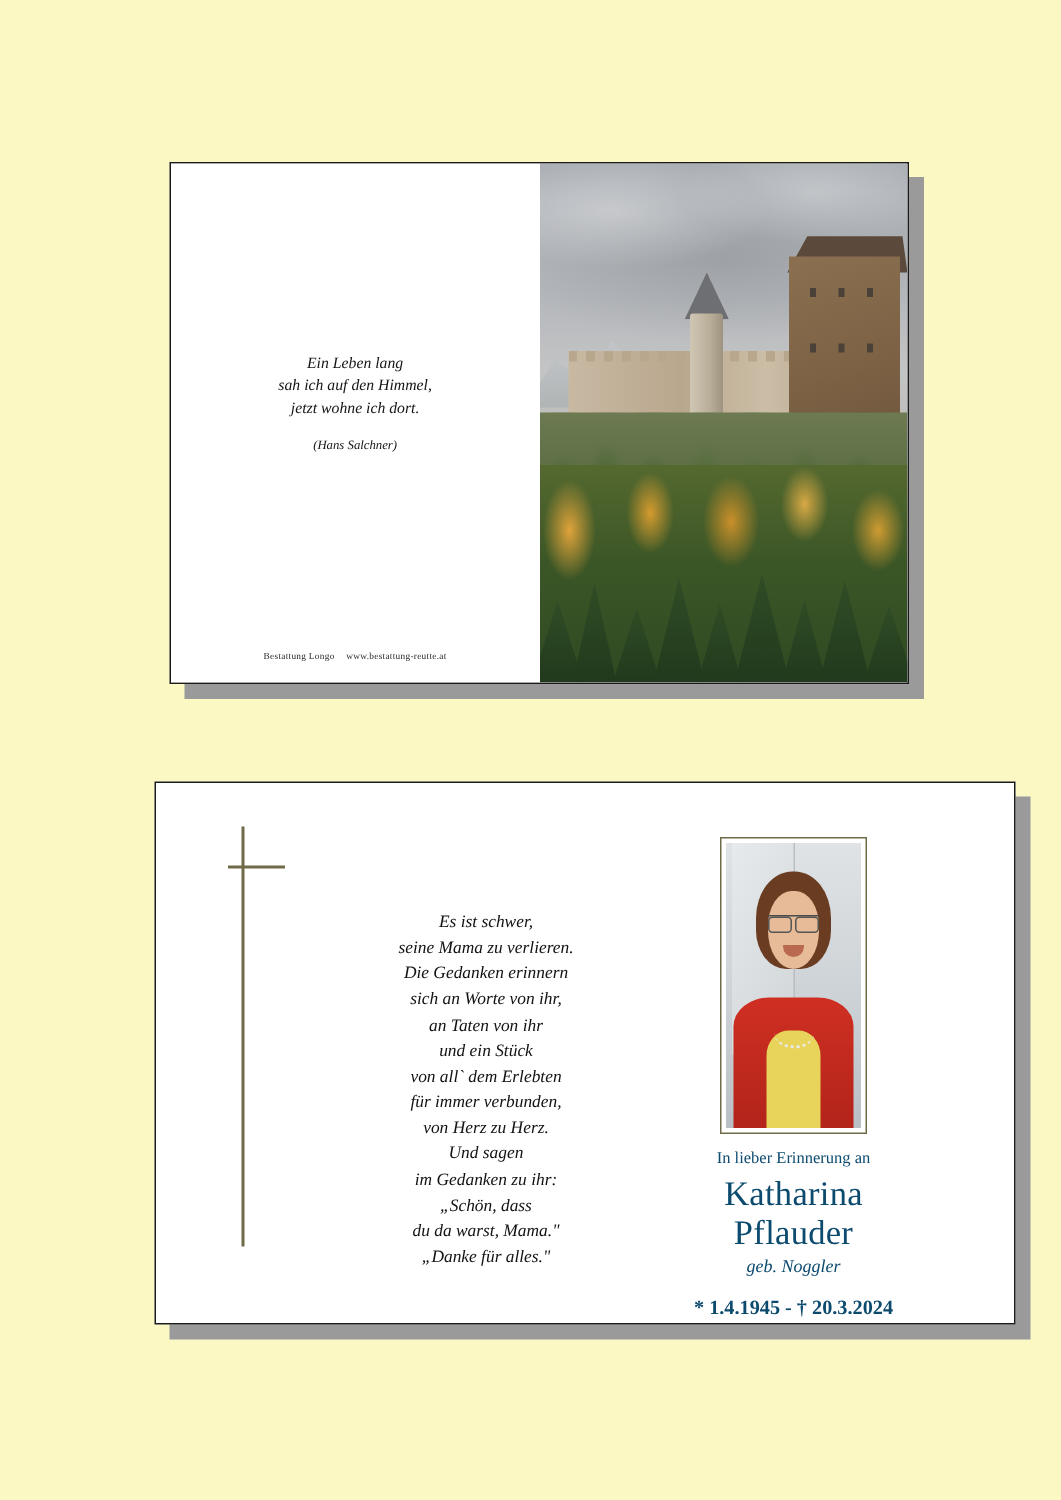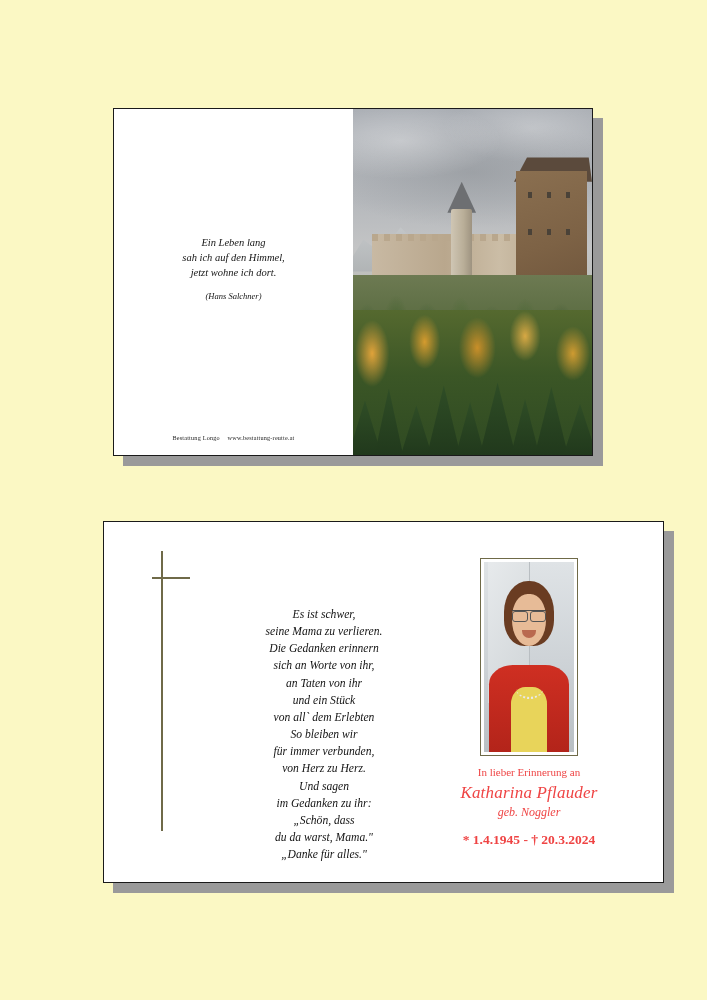--- a/index.html
+++ b/index.html
@@ -19,20 +19,21 @@
     position: absolute;
     left: 0;
     top: 0;
     width: 707px;
     height: 1000px;
   }
 
   
   .card-wrap {
     position: absolute;
+    padding-left: 13px;
   }
   .card-shadow {
     position: absolute;
     left: 10px;
     top: 10px;
     width: 100%;
     height: 100%;
     background: #9a9a9a;
   }
   .card {
@@ -364,29 +365,28 @@
     height: 10%;
     border-bottom: 2px dotted #e9e9e9;
     border-radius: 0 0 50% 50%;
   }
   .memorial-text {
     position: absolute;
     left: 352px;
     top: 244px;
     width: 146px;
     text-align: center;
-    color: #ef4444;
+    color: #0c4a6e;
   }
   .memorial-line1 {
     font-size: 11px;
     margin-bottom: 5px;
   }
   .memorial-name {
-    font-size: 17px;
-    font-style: italic;
+    font-size: 23px;
     letter-spacing: .2px;
     margin-bottom: 2px;
   }
   .memorial-maiden {
     font-size: 12px;
     font-style: italic;
     margin-bottom: 12px;
   }
   .memorial-dates {
     font-size: 13.5px;
@@ -464,21 +464,20 @@
         </div>
 
         <div class="poem">
           <div>Es ist schwer,</div>
           <div>seine Mama zu verlieren.</div>
           <div>Die Gedanken erinnern</div>
           <div>sich an Worte von ihr,</div>
           <div>an Taten von ihr</div>
           <div>und ein Stück</div>
           <div>von all` dem Erlebten</div>
-          <div>So bleiben wir</div>
           <div>für immer verbunden,</div>
           <div>von Herz zu Herz.</div>
           <div>Und sagen</div>
           <div>im Gedanken zu ihr:</div>
           <div>„Schön, dass</div>
           <div>du da warst, Mama."</div>
           <div>„Danke für alles."</div>
         </div>
 
         <div class="photo-frame">

